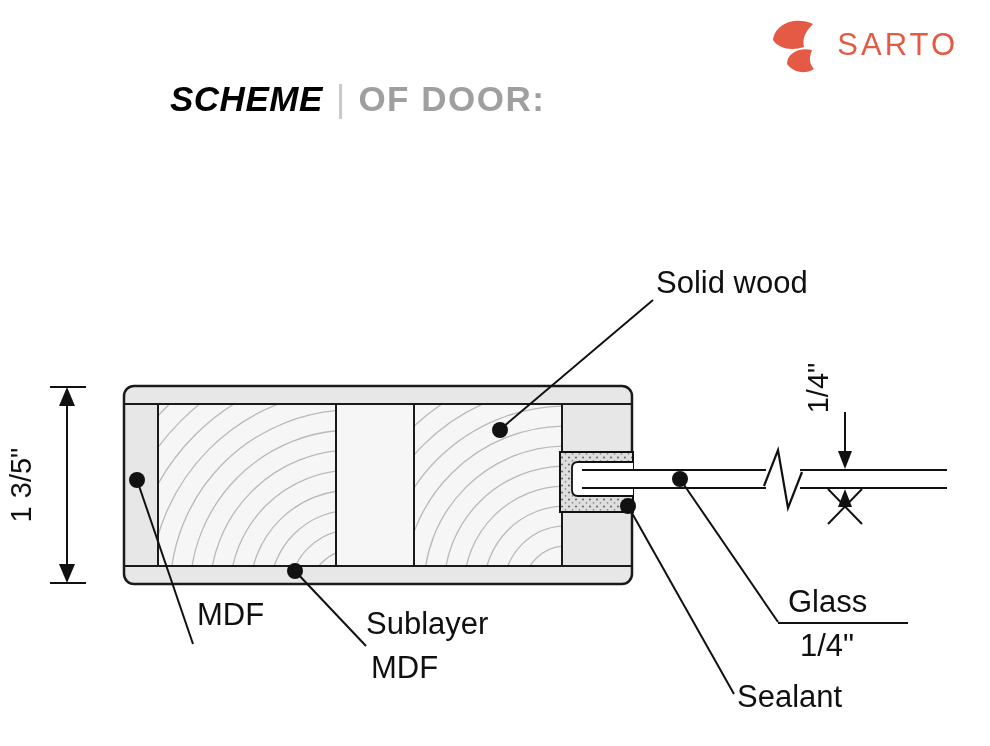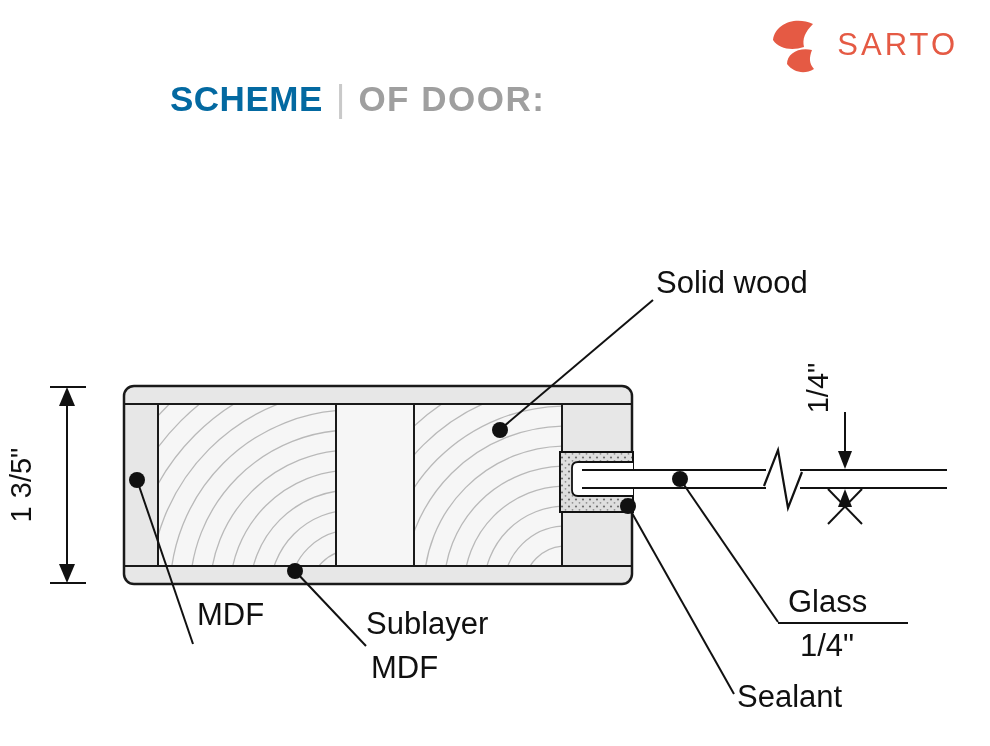--- a/index.html
+++ b/index.html
@@ -1,18 +1,18 @@
 <!DOCTYPE html>
 <html><head>
 <meta charset="utf-8">
 <style>
   html,body{margin:0;padding:0;background:#ffffff;}
   .page{position:relative;width:990px;height:746px;background:#ffffff;font-family:"Liberation Sans",sans-serif;overflow:hidden;}
   .title{position:absolute;left:170px;top:78px;display:flex;align-items:baseline;white-space:nowrap;}
-  .title-main{font-size:35px;font-weight:700;color:#0369a1;letter-spacing:.5px;}
+  .title-main{font-size:35px;font-weight:700;color:#000000;letter-spacing:.5px;font-style:italic;}
   .title-divider{font-size:37px;font-weight:300;color:#c9c9c9;margin:0 13px;}
   .title-sub{font-size:35px;font-weight:700;color:#9f9f9f;letter-spacing:1.5px;}
   .brand{position:absolute;right:32px;top:14px;display:flex;align-items:center;gap:12px;}
   .brand-name{font-size:31px;color:#e55a44;letter-spacing:3px;font-weight:500;}
   .diagram{position:absolute;left:0;top:0;}
   text{font-family:"Liberation Sans",sans-serif;}
   .lbl{font-size:31px;fill:#101010;}
   .dim{font-size:29px;fill:#101010;}
 </style>
 </head>

